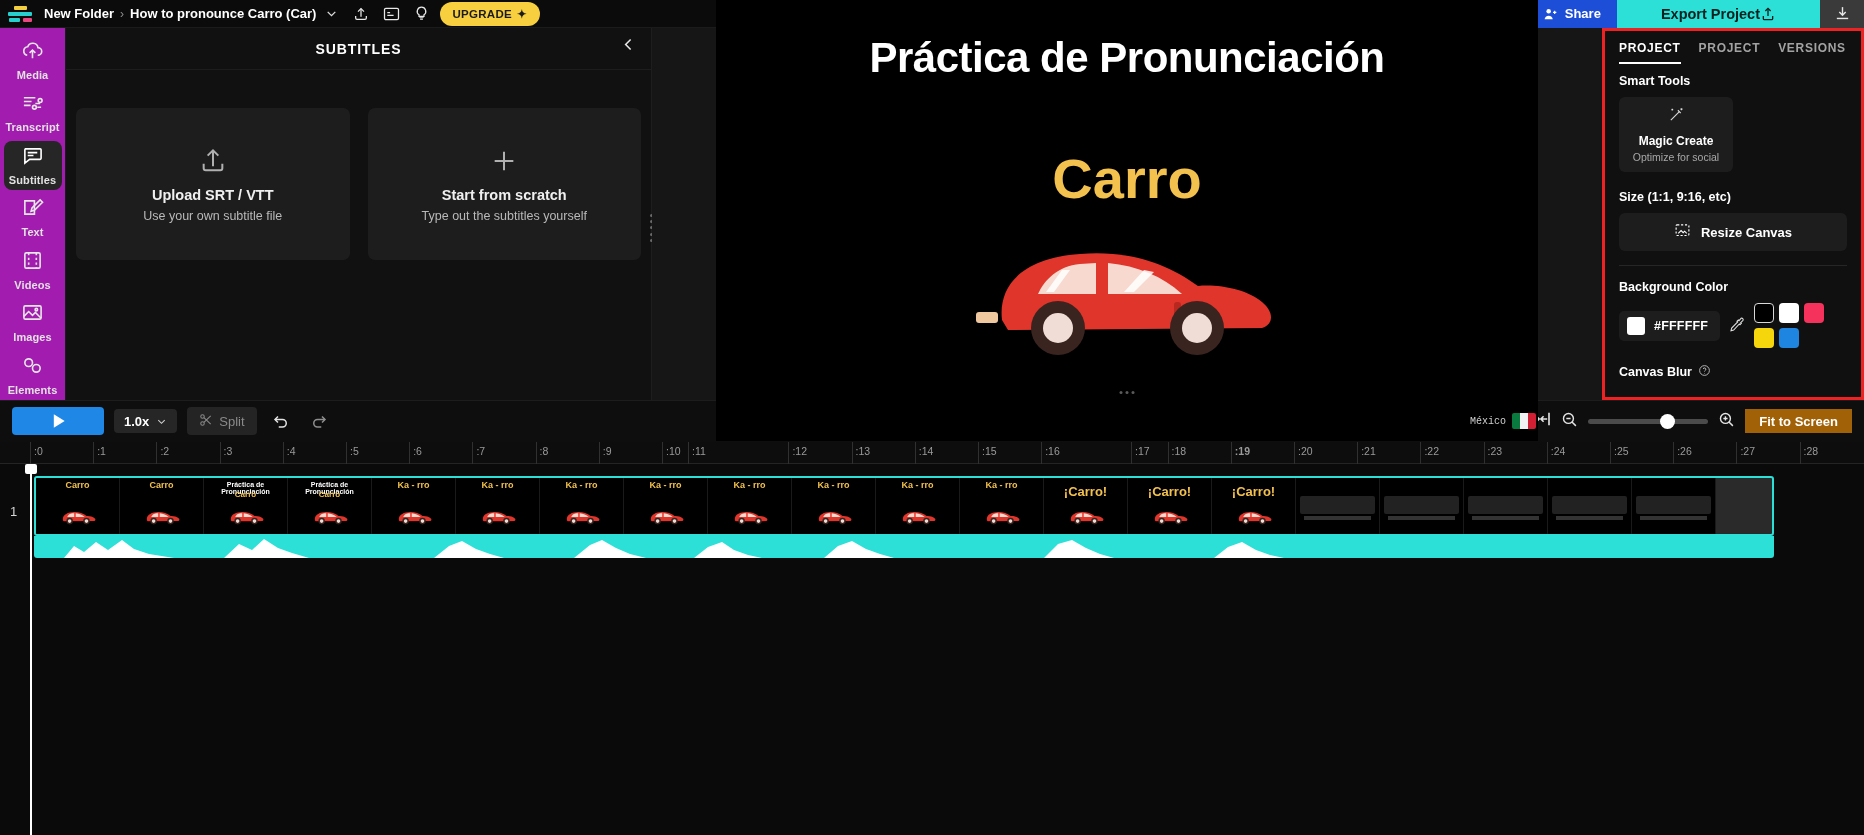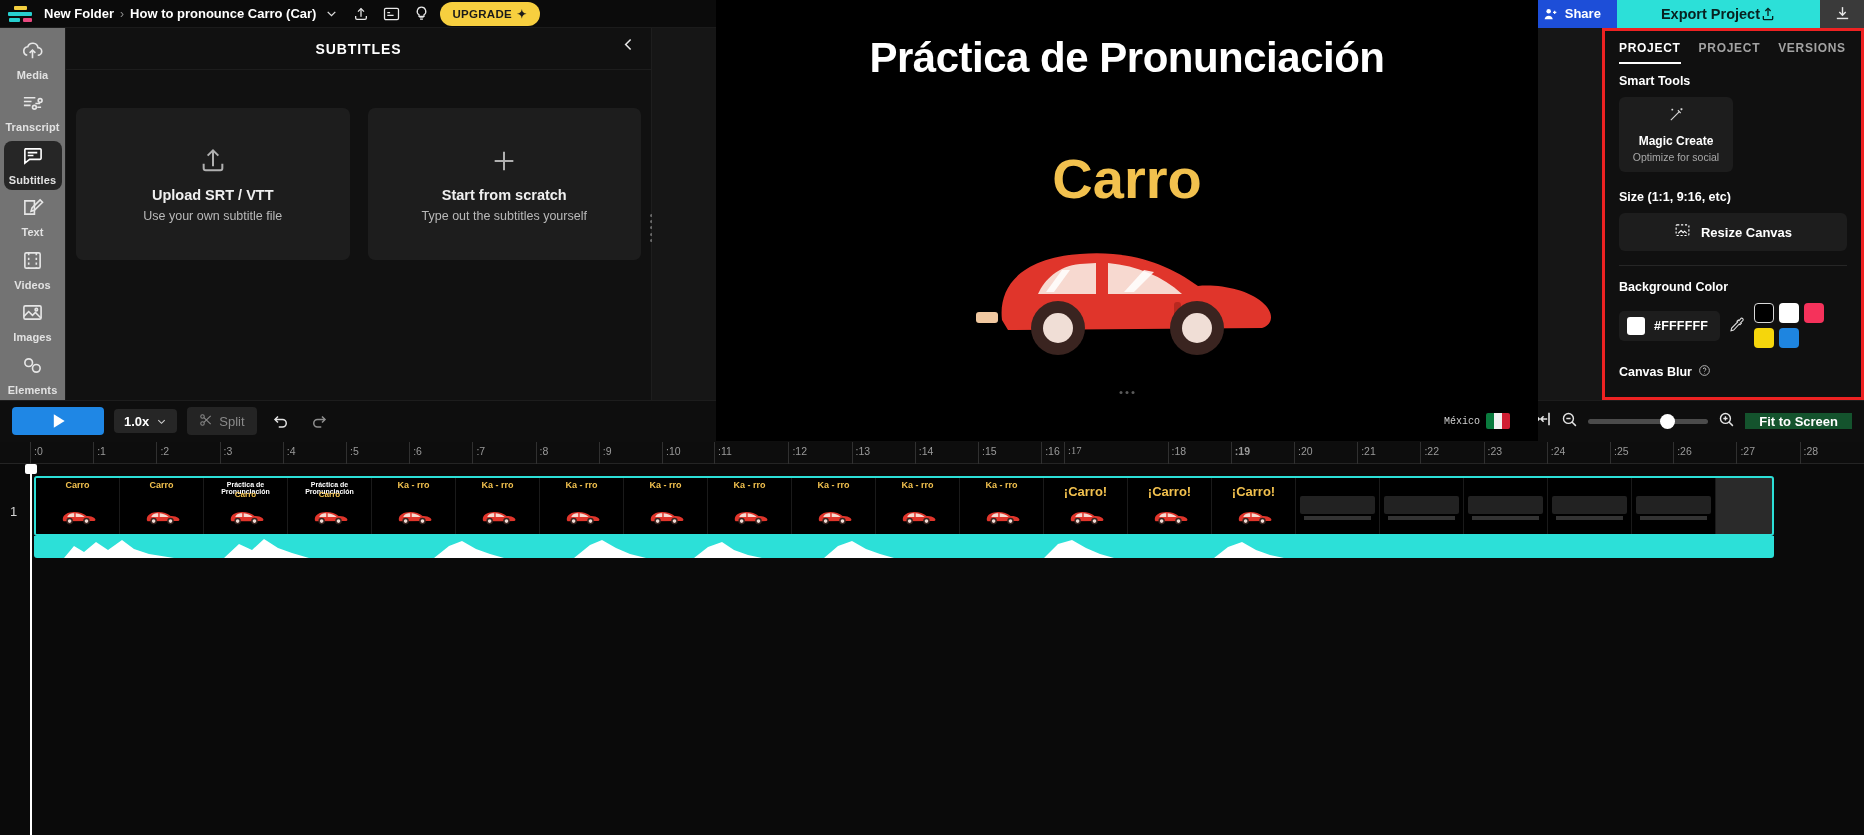--- a/index.html
+++ b/index.html
@@ -49,21 +49,21 @@
   .exportbtn {
     background: #2ce0d8; color: #08211f; font-weight: 700; font-size: 14.5px;
     height: 28px; display: flex; align-items: center; padding: 0 44px; cursor: pointer;
   }
   .dlbtn { background: #3a3a3a; width: 44px; height: 28px; display: flex; align-items: center; justify-content: center; cursor: pointer; }
 
   
   .mid { flex: 1; display: flex; min-height: 0; position: relative; }
 
   
-  .rail { width: 66px; background: #737373; padding-top: 8px; display: flex; flex-direction: column; align-items: center; gap: 4px; border-right: 1px solid #1b1b1b;}
+  .rail { width: 66px; background: #a21caf; padding-top: 8px; display: flex; flex-direction: column; align-items: center; gap: 4px; border-right: 1px solid #1b1b1b;}
   .railitem {
     width: 58px; height: 62px; border-radius: 8px; display: flex; flex-direction: column;
     align-items: center; justify-content: center; gap: 6px; cursor: pointer; color: #e2e2e2;
   }
   .railitem.active { background: #262626; }
   .railitem span { font-size: 11px; font-weight: 700; letter-spacing: .1px; }
 
   
   .panel { width: 586px; background: #111111; display: flex; flex-direction: column; border-right: 1px solid #1e1e1e; position: relative;}
   .panelhead { height: 42px; display: flex; align-items: center; justify-content: center; position: relative; border-bottom: 1px solid #1d1d1d;}
@@ -91,21 +91,21 @@
   .previewarea { flex: 1; background: #161616; display: flex; align-items: center; justify-content: center; position: relative; }
   .canvas { width: 822px; height: 455px; background: #000; position: relative; overflow: hidden; }
   .vtitle {
     position: absolute; top: 48px; left: 0; right: 0; text-align: center;
     font-size: 42px; font-weight: 700; color: #fff; letter-spacing: -.5px;
   }
   .vword {
     position: absolute; top: 160px; left: 0; right: 0; text-align: center;
     font-size: 56px; font-weight: 700; color: #f2c14e;
   }
-  .vflagwrap { position: absolute; right: 28px; bottom: 12px; display: flex; align-items: center; gap: 6px; }
+  .vflagwrap { position: absolute; right: 2px; bottom: 12px; display: flex; align-items: center; gap: 6px; }
   .vflagwrap .lbl { font-size: 10px; color: #cfcfcf; font-family: "Liberation Mono", monospace; }
   .flag { width: 24px; height: 16px; display: flex; border-radius: 2px; overflow: hidden; }
   .flag i { flex: 1; display: block; }
   .flag i:nth-child(1) { background: #0a7b3e; }
   .flag i:nth-child(2) { background: #f2f2f2; }
   .flag i:nth-child(3) { background: #d11f33; }
   .carwrap { position: absolute; left: 50%; transform: translateX(-50%); top: 238px; }
   .dragdots { position: absolute; left: 50%; transform: translateX(-50%); bottom: 6px; display:flex; gap:3px;}
   .dragdots i{width:3px;height:3px;background:#5a5a5a;border-radius:50%;display:block;}
 
@@ -133,21 +133,21 @@
   .tlbar { height: 42px; background: #0e0e0e; display: flex; align-items: center; padding: 0 12px; gap: 10px; border-top:1px solid #1d1d1d;}
   .playbtn { width: 92px; height: 28px; background: #1f87e5; border-radius: 4px; display: flex; align-items: center; justify-content: center; cursor: pointer; }
   .speed { background: #262626; border-radius: 4px; height: 24px; display: flex; align-items: center; gap: 7px; padding: 0 10px; font-size: 13px; font-weight: 700; color: #fff; cursor: pointer;}
   .splitbtn { background: #242424; border-radius: 4px; height: 28px; display: flex; align-items: center; gap: 6px; padding: 0 12px; font-size: 13px; color: #8a8a8a; cursor: pointer; }
   .undo, .redo { width: 28px; height: 28px; display: flex; align-items: center; justify-content: center; color: #e4e4e4; cursor: pointer; }
   .timecode { font-size: 13.5px; color: #c9c9c9; }
   .timecode b { color: #fff; }
   .zoomrow { display: flex; align-items: center; gap: 10px; }
   .slider { width: 120px; height: 5px; background: #4b4b4b; border-radius: 3px; position: relative; cursor: pointer;}
   .slider .knob { position: absolute; left: 72px; top: -5px; width: 15px; height: 15px; border-radius: 50%; background: #fff; }
-  .fitbtn { background: #14532d; border-radius: 0; height: 16px; display: flex; align-items: center; padding: 0 14px; font-size: 13px; font-weight: 700; color: #fff; cursor: pointer;}
+  .fitbtn { background: #a16207; border-radius: 0; height: 24px; display: flex; align-items: center; padding: 0 14px; font-size: 13px; font-weight: 700; color: #fff; cursor: pointer;}
 
   .ruler { height: 22px; background: #0d0d0d; position: relative; border-bottom: 1px solid #242424; }
   .tick { position: absolute; top: 0; height: 22px; font-size: 10.5px; color: #9a9a9a; padding-left: 3px; border-left: 1px solid #303030; line-height: 18px;}
   .tracks { flex: 1; background: #0a0a0a; position: relative; overflow: hidden; }
   .tracknum { position: absolute; left: 10px; top: 40px; font-size: 13px; color: #d4d4d4; }
   .clip {
     position: absolute; left: 34px; top: 12px; width: 1740px; height: 60px;
     background: #2a2a2a; border: 2px solid #2ce0d8; border-radius: 3px; overflow: hidden; display: flex;
   }
   .thumb { width: 84px; height: 100%; position: relative; overflow: hidden; border-right: 1px solid #1a1a1a; background: #000; flex: none;}
@@ -547,27 +547,27 @@
       <div class="tick" style="left: 93.2px;">:1</div>
       <div class="tick" style="left: 156.4px;">:2</div>
       <div class="tick" style="left: 219.6px;">:3</div>
       <div class="tick" style="left: 282.8px;">:4</div>
       <div class="tick" style="left: 346px;">:5</div>
       <div class="tick" style="left: 409.2px;">:6</div>
       <div class="tick" style="left: 472.4px;">:7</div>
       <div class="tick" style="left: 535.6px;">:8</div>
       <div class="tick" style="left: 598.8px;">:9</div>
       <div class="tick" style="left: 662px;">:10</div>
-      <div class="tick" style="left: 714px;">:11</div>
+      <div class="tick" style="left: 688px;">:11</div>
       <div class="tick" style="left: 788.4px;">:12</div>
       <div class="tick" style="left: 851.6px;">:13</div>
       <div class="tick" style="left: 914.8px;">:14</div>
       <div class="tick" style="left: 978px;">:15</div>
       <div class="tick" style="left: 1041.2px;">:16</div>
-      <div class="tick" style="left: 1064px; font-family: Liberation Serif, serif;">:17</div>
+      <div class="tick" style="left: 1131px;">:17</div>
       <div class="tick" style="left: 1167.6px;">:18</div>
       <div class="tick" style="left: 1230.8px; font-weight: bold;">:19</div>
       <div class="tick" style="left: 1294px;">:20</div>
       <div class="tick" style="left: 1357.2px;">:21</div>
       <div class="tick" style="left: 1420.4px;">:22</div>
       <div class="tick" style="left: 1483.6px;">:23</div>
       <div class="tick" style="left: 1546.8px;">:24</div>
       <div class="tick" style="left: 1610px;">:25</div>
       <div class="tick" style="left: 1673.2px;">:26</div>
       <div class="tick" style="left: 1736.4px;">:27</div>

